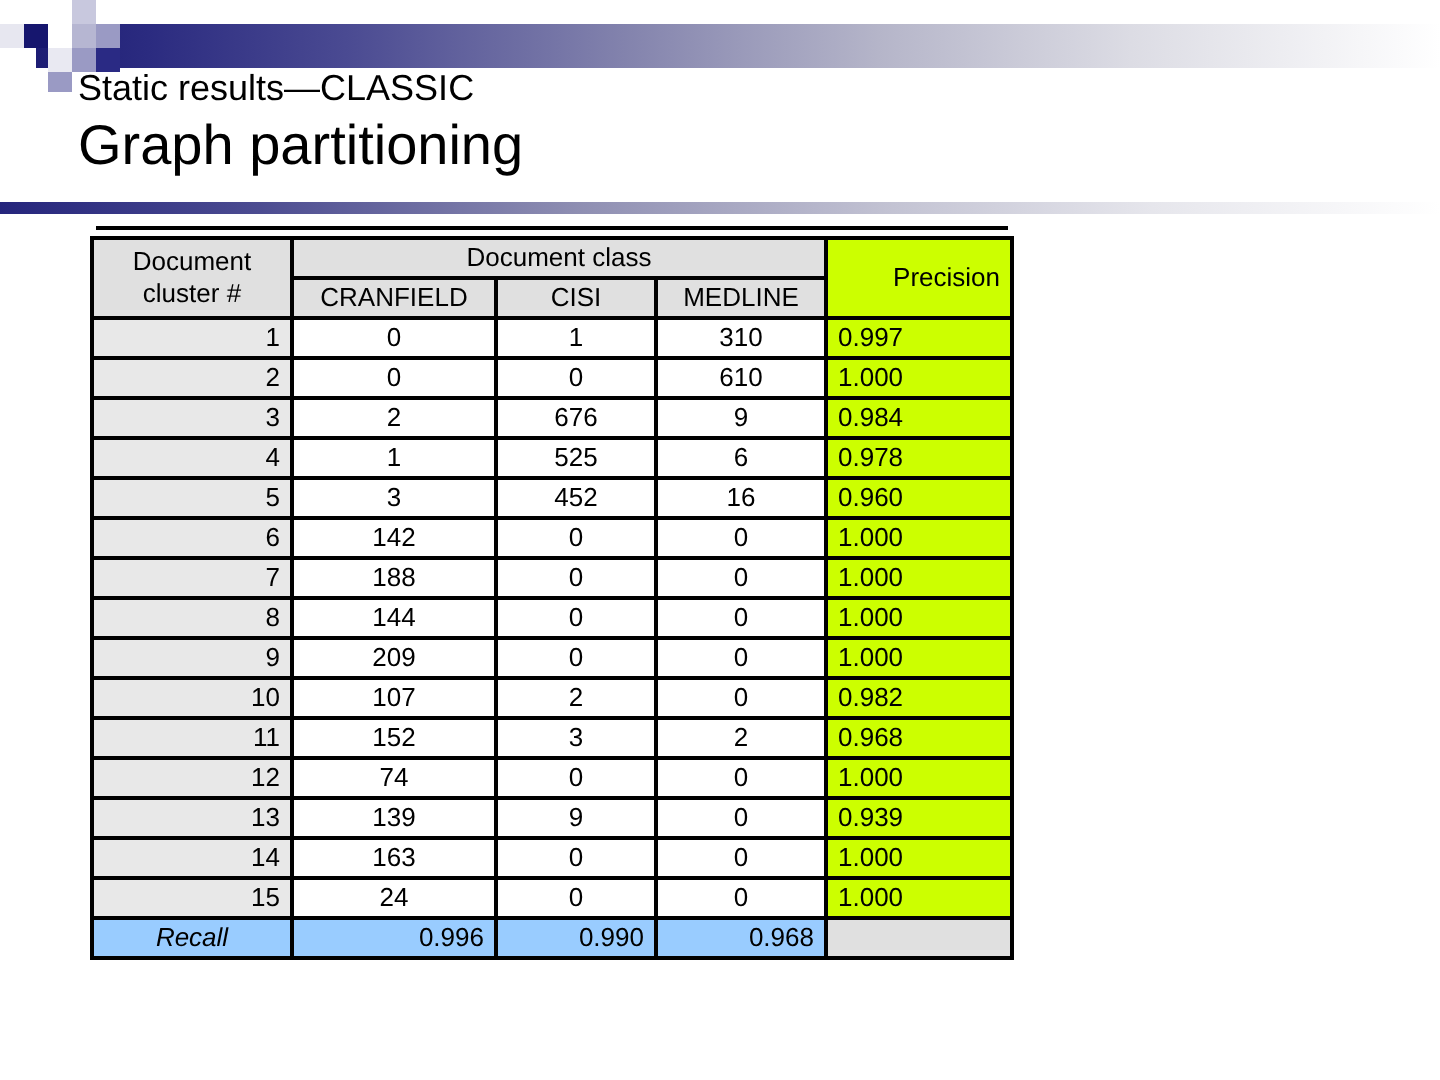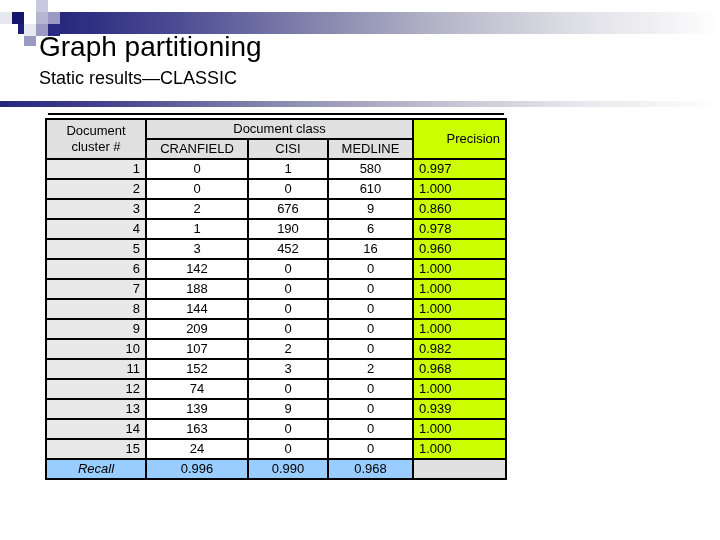--- a/index.html
+++ b/index.html
@@ -122,21 +122,21 @@
     text-align: left;
   }
   td.recall-label {
     background: #99ccff;
     text-align: center;
     font-weight: bold;
     font-style: italic;
   }
   td.recall-val {
     background: #99ccff;
-    text-align: center;
+    text-align: right;
   }
   td.recall-empty {
     background: #e0e0e0;
   }
 
   
   #page-number {
     position: absolute;
     left: 8px; top: 523px;
     font-size: 11px;
@@ -157,22 +157,22 @@
   <div class="sq" style="left:36px;  top:12px; width:12px; height:12px; background:#b6b6d2;"></div>
   <div class="sq" style="left:48px;  top:12px; width:12px; height:12px; background:#9a9ac4;"></div>
   <div class="sq" style="left:24px;  top:24px; width:12px; height:12px; background:#e9e9f2;"></div>
   <div class="sq" style="left:36px;  top:24px; width:12px; height:12px; background:#9a9ac4;"></div>
   <div class="sq" style="left:48px;  top:24px; width:12px; height:12px; background:#2a2a84;"></div>
   <div class="sq" style="left:24px;  top:36px; width:12px; height:10px; background:#9a9ac4;"></div>
   <div class="sq" style="left:0px;   top:0px;  width:12px; height:12px; background:#ffffff;"></div>
 </div>
 
 <div id="title-block">
+  <div id="slide-subtitle">Static results—CLASSIC</div>
   <div id="slide-title">Graph partitioning</div>
-  <div id="slide-subtitle">Static results—CLASSIC</div>
 </div>
 
 <div id="title-rule"></div>
 <div id="title-underline"></div>
 
 <table id="results-table">
   <colgroup>
     <col class="c-cluster">
       <col class="c-cran">
       <col class="c-cisi">
@@ -193,41 +193,41 @@
       <th class="hdr-gray">CISI</th>
       <th class="hdr-gray">MEDLINE</th>
     </tr>
   </thead>
   <tbody id="table-body">
 
   <tr>
         <td class="cluster-cell">1</td>
         <td class="num-cell">0</td>
         <td class="num-cell">1</td>
-        <td class="num-cell">580</td>
+        <td class="num-cell">310</td>
         <td class="prec-cell">0.997</td>
       </tr>
       <tr>
         <td class="cluster-cell">2</td>
         <td class="num-cell">0</td>
         <td class="num-cell">0</td>
         <td class="num-cell">610</td>
         <td class="prec-cell">1.000</td>
       </tr>
       <tr>
         <td class="cluster-cell">3</td>
         <td class="num-cell">2</td>
         <td class="num-cell">676</td>
         <td class="num-cell">9</td>
-        <td class="prec-cell">0.860</td>
+        <td class="prec-cell">0.984</td>
       </tr>
       <tr>
         <td class="cluster-cell">4</td>
         <td class="num-cell">1</td>
-        <td class="num-cell">190</td>
+        <td class="num-cell">525</td>
         <td class="num-cell">6</td>
         <td class="prec-cell">0.978</td>
       </tr>
       <tr>
         <td class="cluster-cell">5</td>
         <td class="num-cell">3</td>
         <td class="num-cell">452</td>
         <td class="num-cell">16</td>
         <td class="prec-cell">0.960</td>
       </tr>

